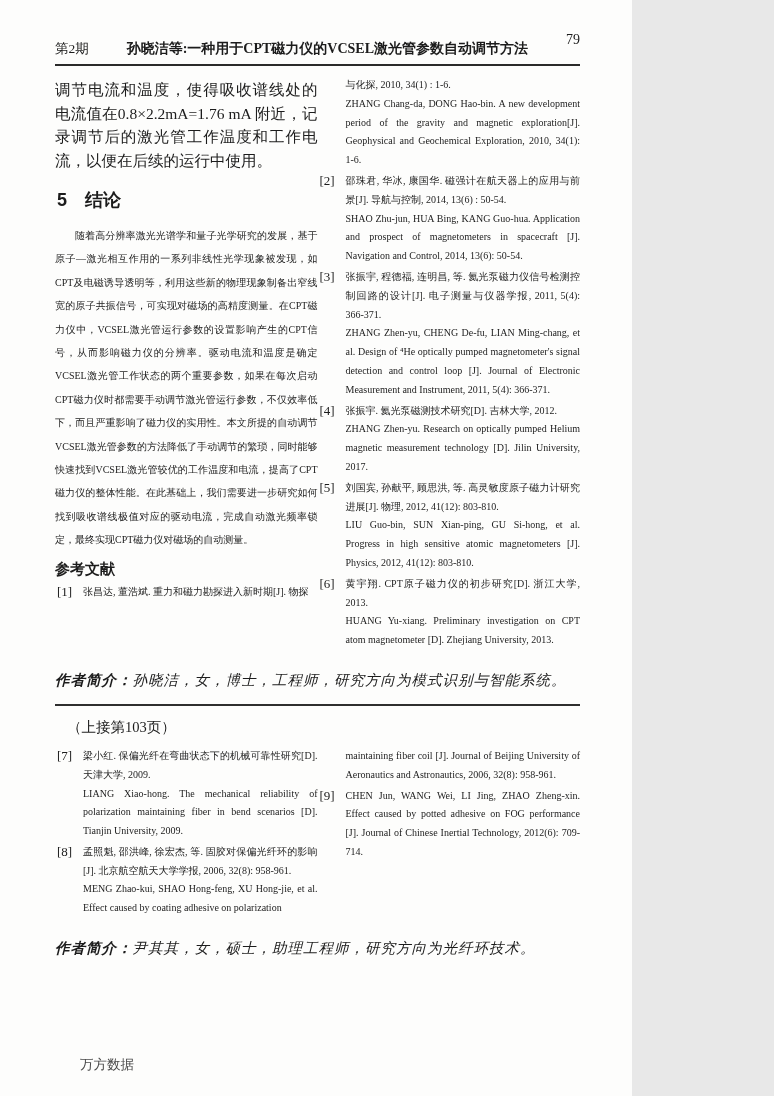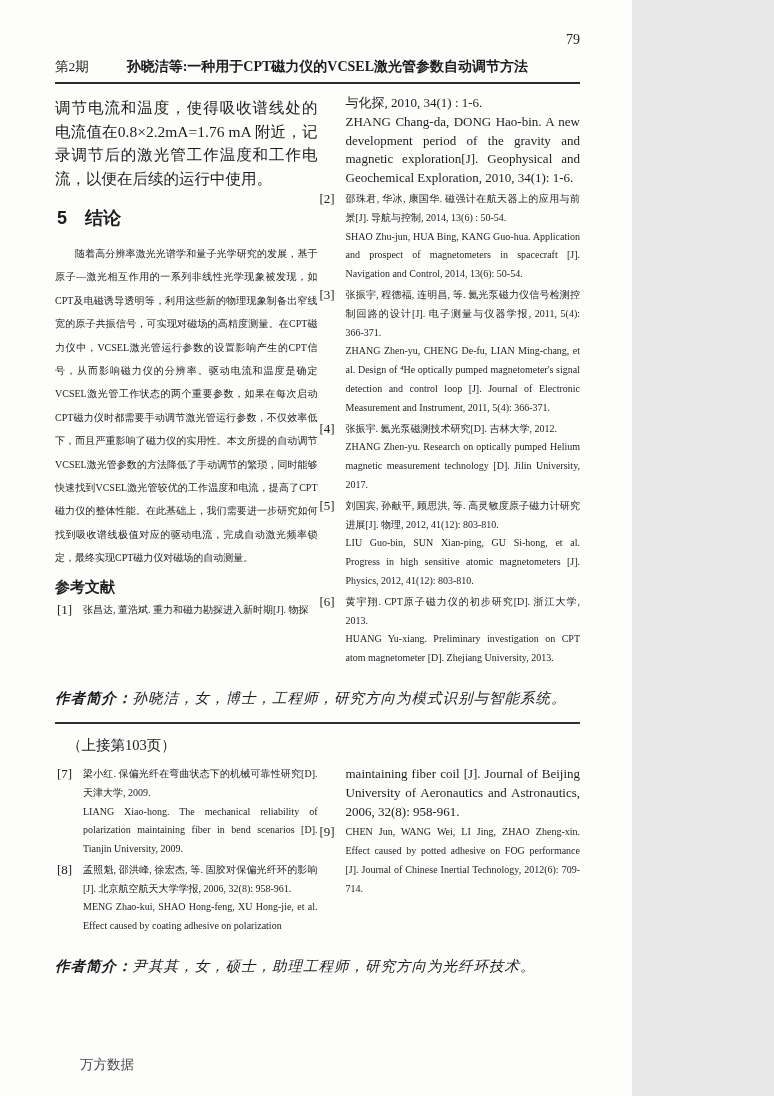--- a/index.html
+++ b/index.html
@@ -13,21 +13,21 @@
     color:#1c1c1c;
     overflow:hidden;
   }
   
   .running-header{
     display:flex;align-items:flex-end;justify-content:space-between;
     padding-bottom:6px;
     border-bottom:2px solid #2a2a2a;
   }
   .issue-label{font-size:13.5px;white-space:nowrap;}
-  .running-title{font-size:14px;font-weight:bold;text-align:center;flex:1;padding:0 26px;white-space:nowrap;margin-top:18px;}
+  .running-title{font-size:14px;font-weight:bold;text-align:center;flex:1;padding:0 26px;white-space:nowrap;}
   .page-number{font-size:14px;white-space:nowrap;align-self:flex-start;margin-top:-8px;}
   
   .columns{display:flex;margin-top:10px;}
   .col{width:50%;box-sizing:border-box;}
   
   .lead-par{
     margin:2px 0 0 0;
     font-size:15.5px;line-height:23.5px;
     text-align:justify;
   }
@@ -46,21 +46,21 @@
   .refs-heading{
     margin:8px 0 4px 0;
     font-size:15px;font-weight:bold;
     font-family:"Liberation Sans","DejaVu Sans",sans-serif;
   }
   
   .ref{position:relative;padding-left:28px;margin:0 0 2px 0;}
   .ref-num{position:absolute;left:2px;top:0;font-size:13px;line-height:18.8px;}
   .ref p{margin:0;font-size:10px;line-height:18.8px;text-align:justify;}
   .ref-cont{padding-left:28px;margin:0 0 2px 0;}
-  .ref-cont p{margin:0;font-size:13px;line-height:18.8px;text-align:justify;}
+  .ref-cont p{margin:0;font-size:10px;line-height:18.8px;text-align:justify;}
   
   .author-bio{
     margin-top:18px;
     font-size:14.5px;line-height:20px;
     font-style:italic;
     letter-spacing:1px;
   }
   .author-bio .bio-label{font-weight:bold;}
   
   .section-divider{border:none;border-top:2px solid #2f2f2f;margin:14px 0 0 0;}

